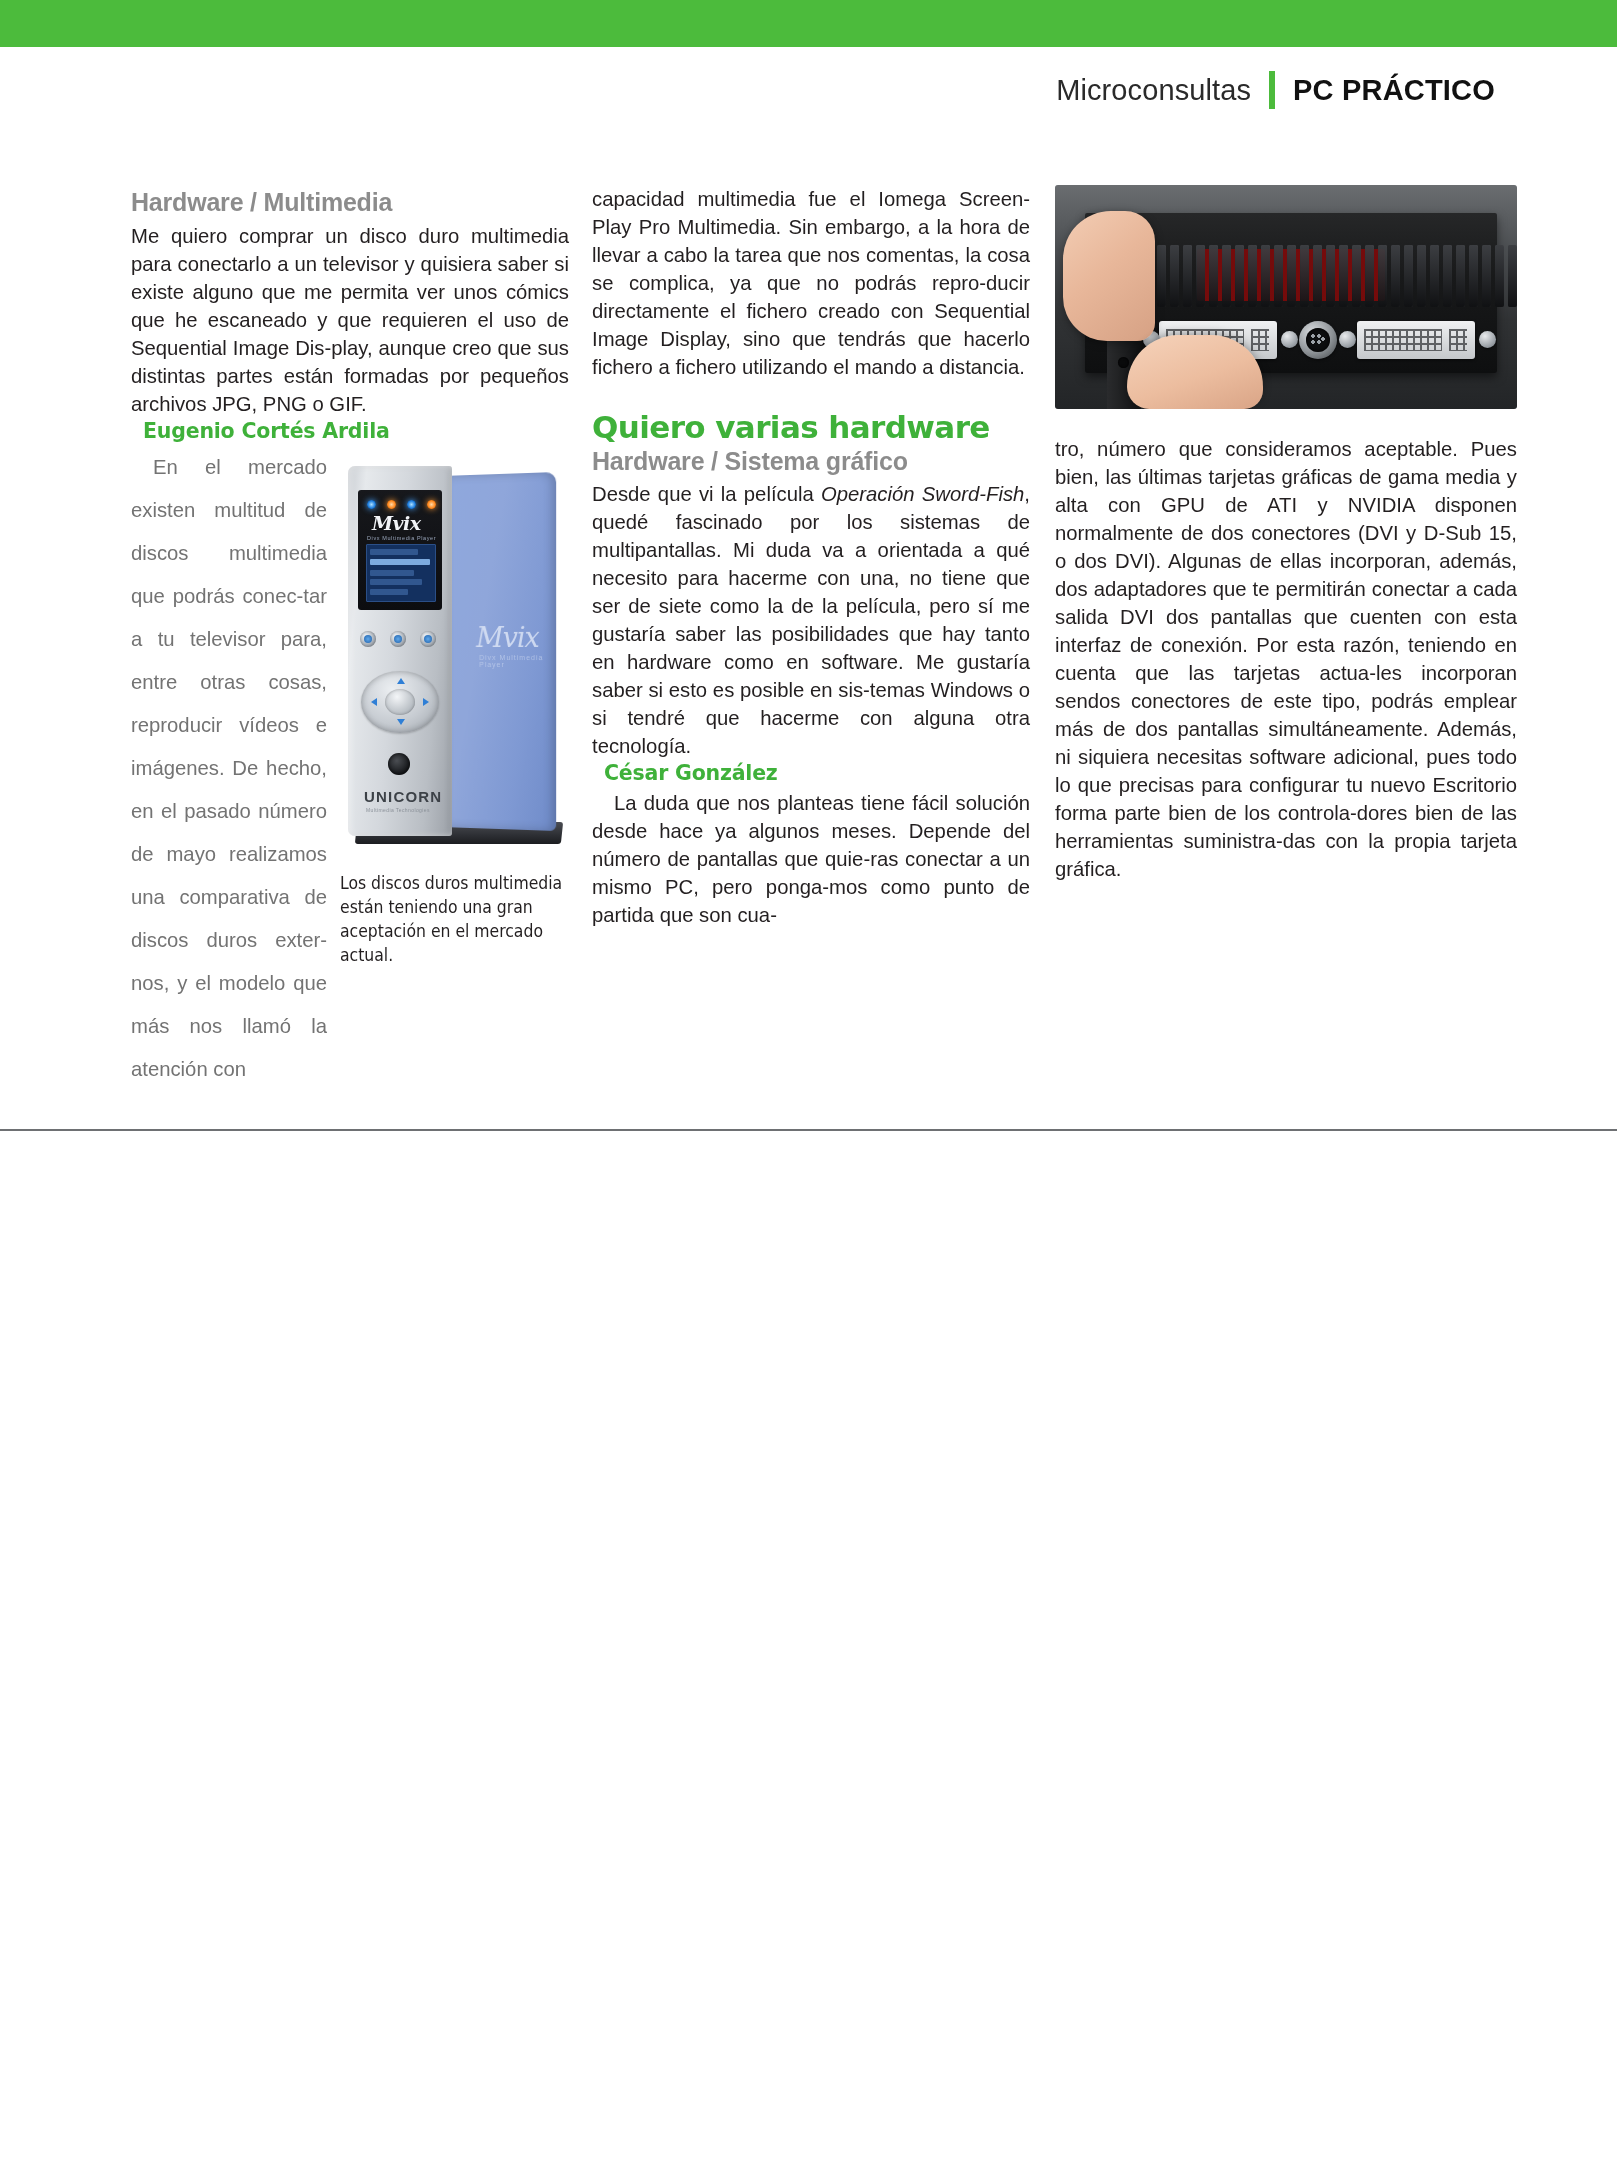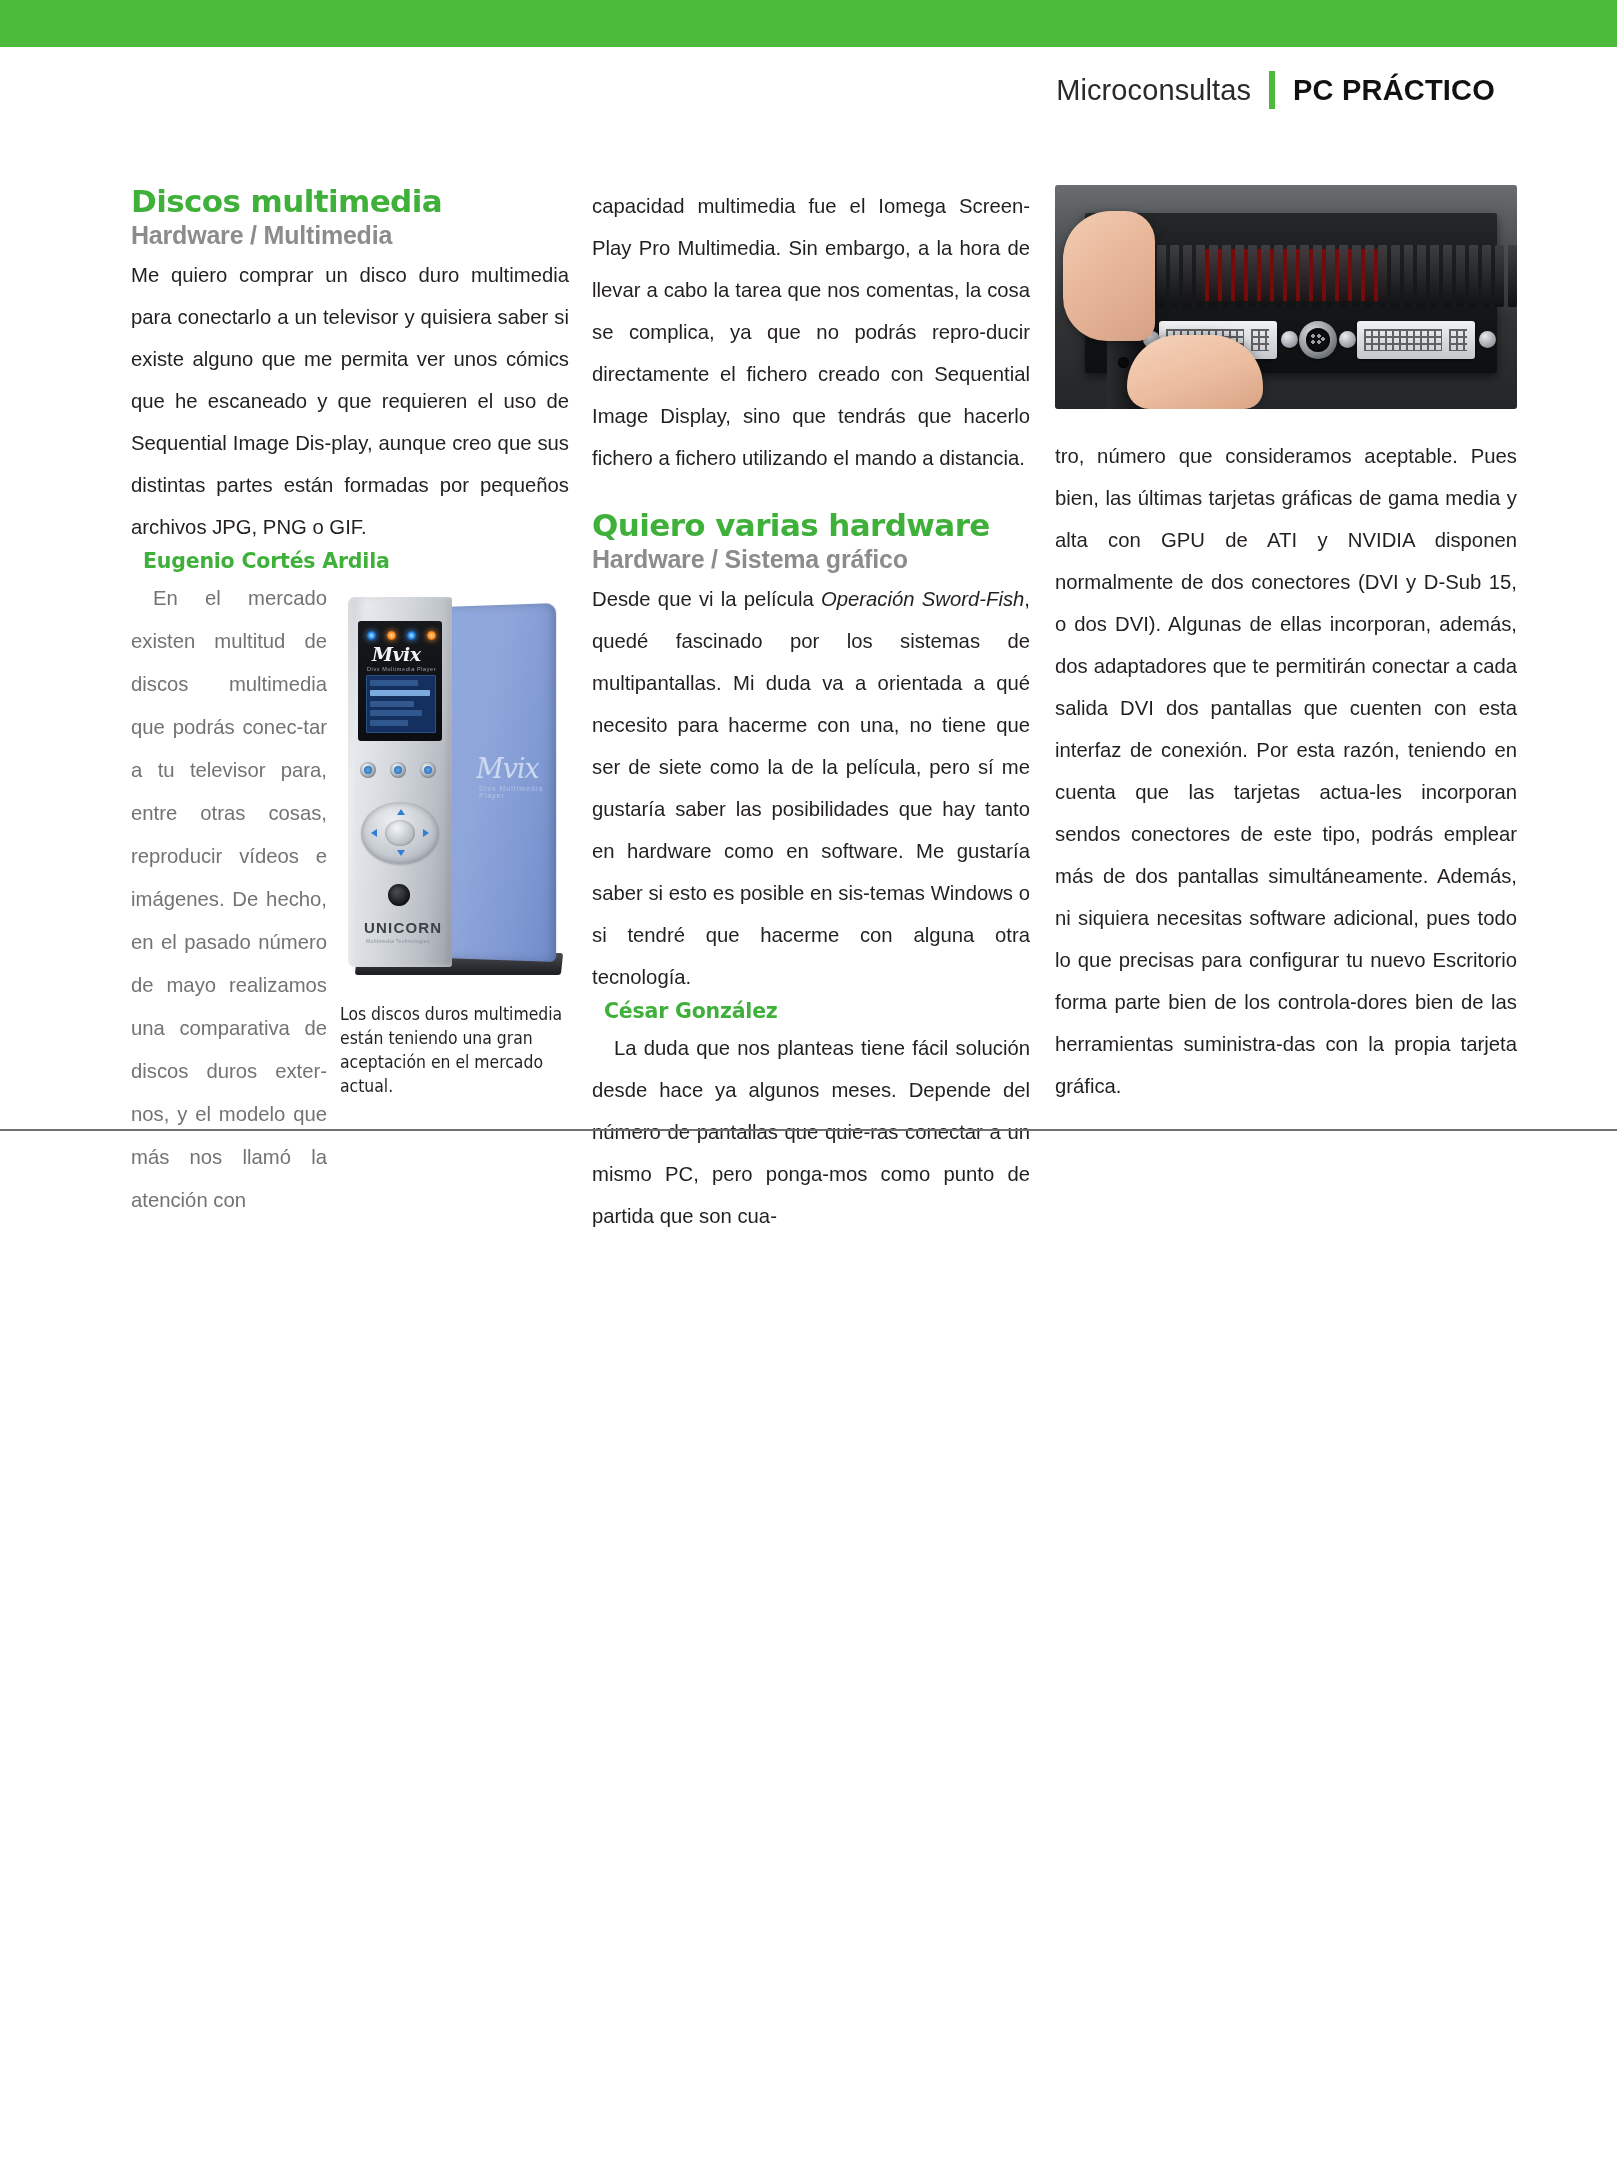--- a/index.html
+++ b/index.html
@@ -95,21 +95,21 @@
     font-weight: bold;
     color: #3fb13a;
     line-height: 1.35;
     margin: 0 0 1px 12px;
     letter-spacing: -0.2px;
   }
 
   
   .body-text {
     font-size: 20.3px;
-    line-height: 42px;
+    line-height: 28px;
     color: #231f20;
     text-align: justify;
     text-justify: inter-word;
     margin: 0;
     hyphens: manual;
   }
   .body-text.indent { text-indent: 22px; }
   .body-text em { font-style: italic; }
 
   
@@ -372,21 +372,20 @@
 <div class="runhead">
   <div class="section-name">Microconsultas</div>
   <div class="rule"></div>
   <div class="mag-name">PC PRÁCTICO</div>
 </div>
 
 <div class="page">
 
   <div class="col col-1">
 
-    <h2 class="q-title">Discos multimedia</h2>
     <div class="q-sub">Hardware / Multimedia</div>
     <p class="body-text">Me quiero comprar un disco duro multimedia para conectarlo a un televisor y quisiera saber si existe alguno que me permita ver unos cómics que he escaneado y que requieren el uso de Sequential Image Dis-play, aunque creo que sus distintas partes están formadas por pequeños archivos JPG, PNG o GIF.</p>
     <div class="byline">Eugenio Cortés Ardila</div>
 
     <div class="wrap-block">
 
       <div class="fig-disk">
         <div class="disk-photo">
           <div class="disk-stage">
             <div class="disk-base"></div>

